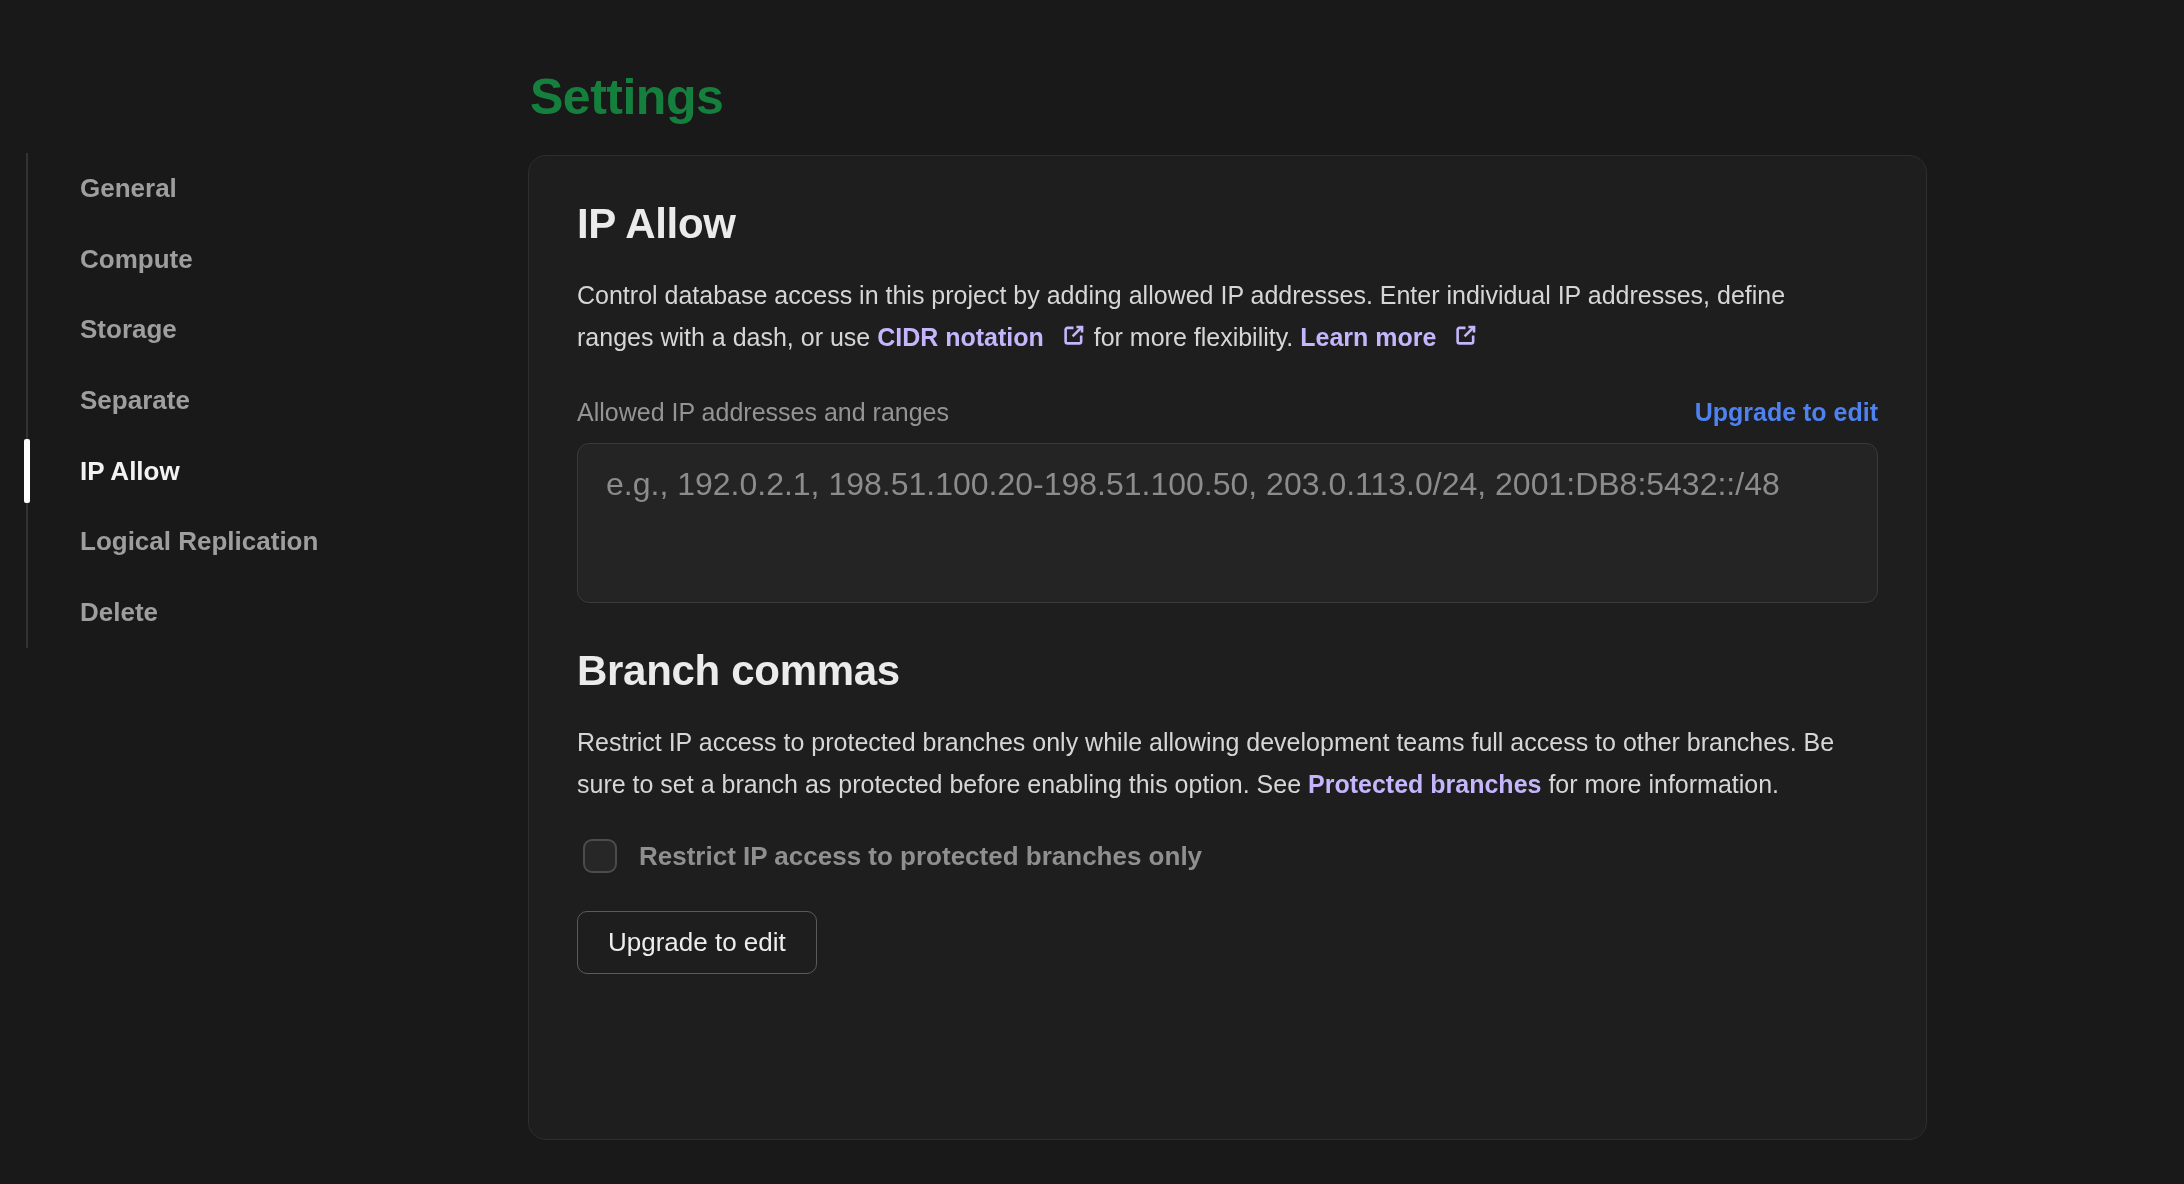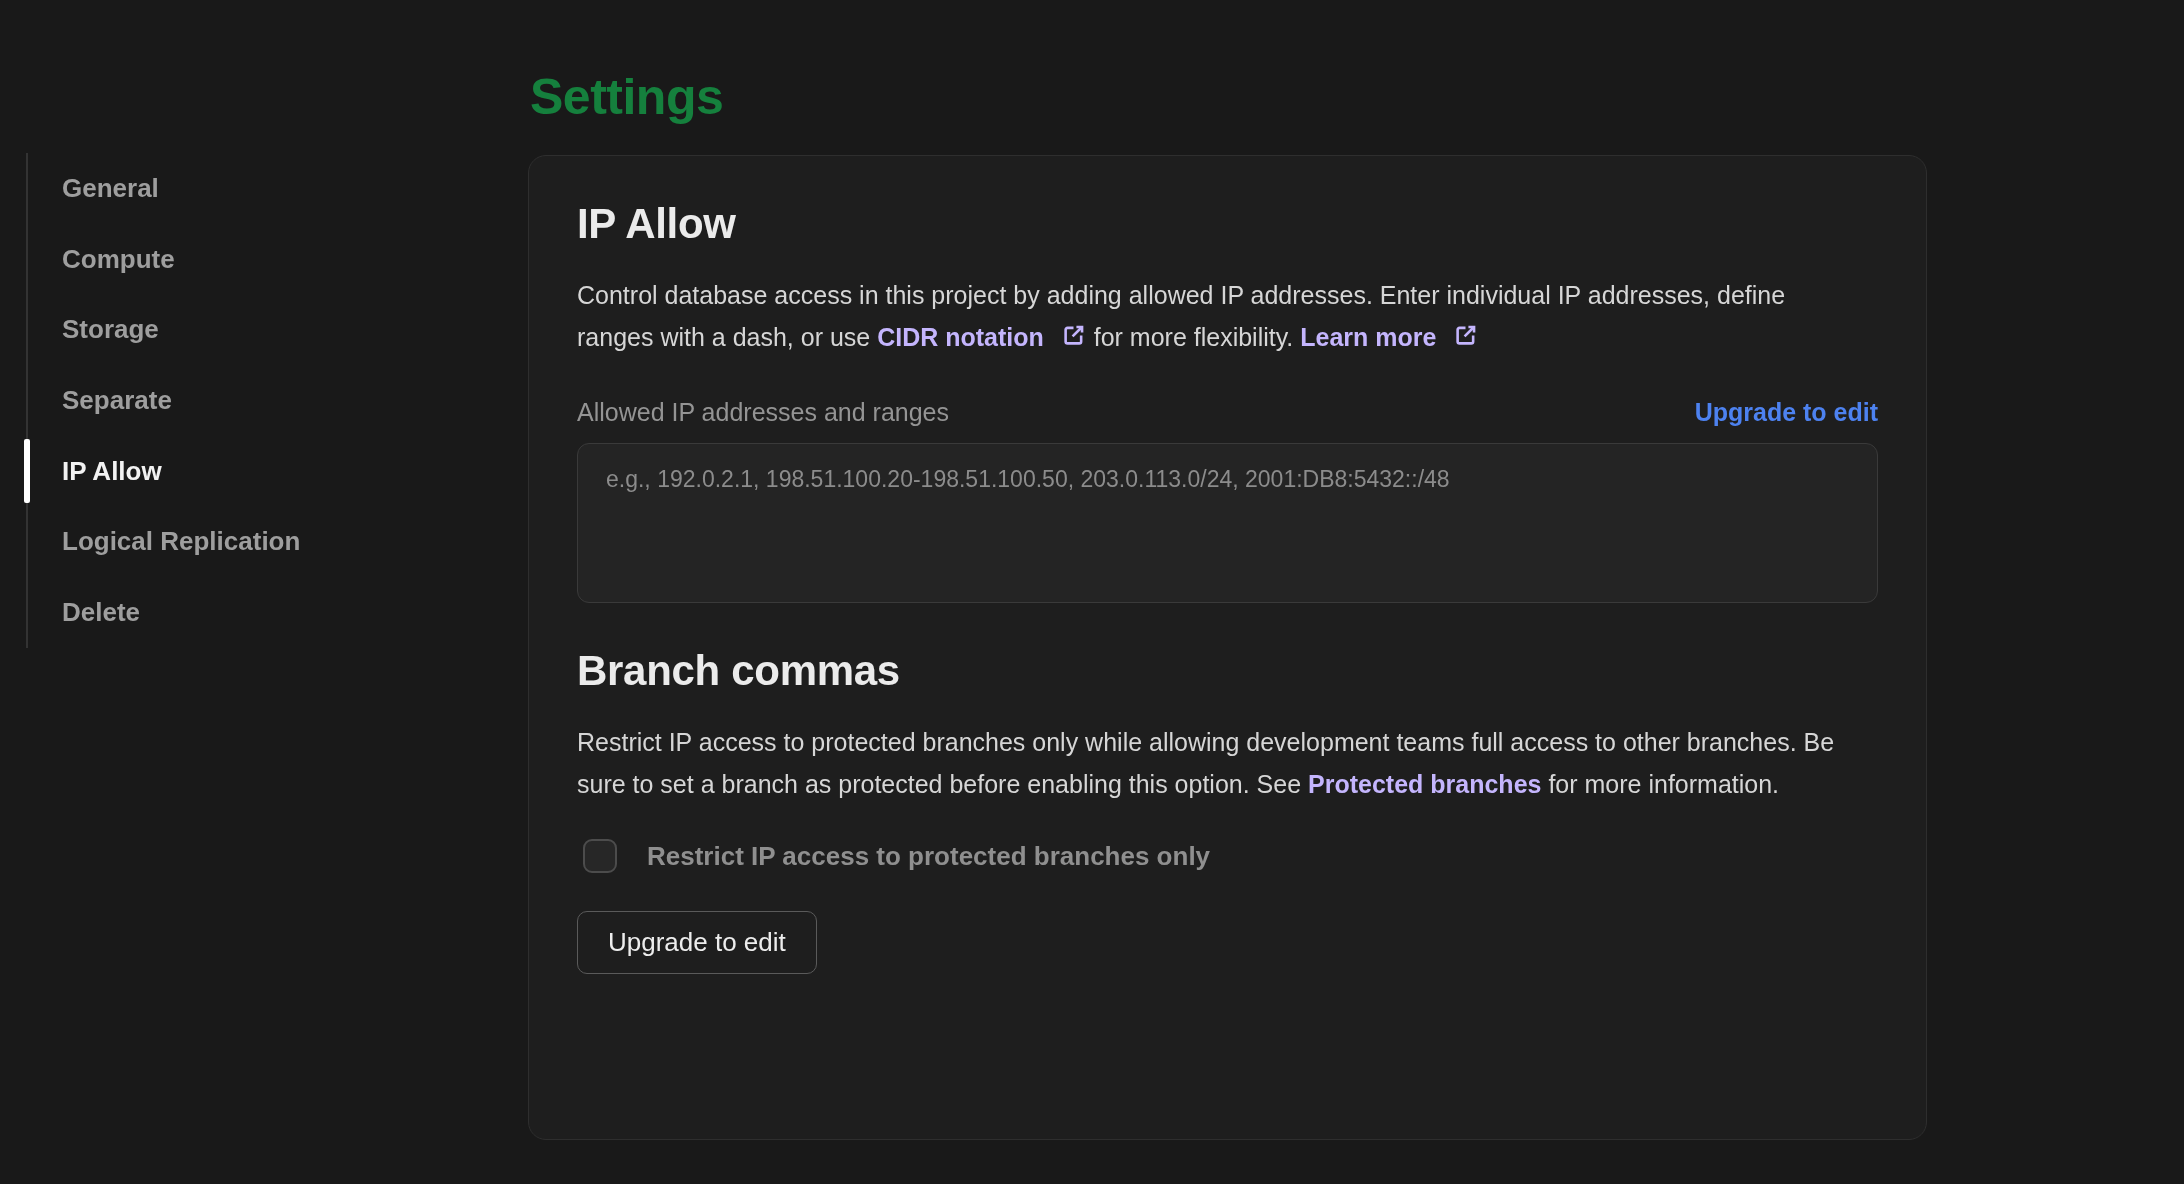--- a/index.html
+++ b/index.html
@@ -23,21 +23,21 @@
   
   .sidebar {
     position:absolute; left:26px; top:153px;
     width:420px; height:495px;
     border-left:2px solid #333333;
   }
   .sidebar-item {
     position:relative;
     height:70.7px;
     display:flex; align-items:center;
-    padding-left:34px;
+    padding-left:52px;
     font-size:26px; font-weight:600;
     color:#9e9e9e;
     cursor:pointer;
     user-select:none;
   }
   .sidebar-item.active { color:#f2f2f2; }
   .sidebar-item.active::before {
     content:"";
     position:absolute; left:-4px; top:3px; bottom:3px;
     width:6px; background:#ffffff; border-radius:2px;
@@ -86,33 +86,33 @@
 
   .ip-textarea {
     display:block;
     margin-top:16px;
     width:100%; height:160px;
     background:#242424;
     border:1px solid #3a3a3a;
     border-radius:12px;
     padding:22px 28px;
     font-family:"Liberation Sans", sans-serif;
-    font-size:23px; color:#d6d6d6;
+    font-size:32px; color:#d6d6d6;
     resize:none; outline:none;
   }
   .ip-textarea::placeholder { color:#8c8c8c; }
 
   .helper-text {
     margin:0; margin-top:16px;
     font-size:24px; color:#8c8c8c;
   }
 
   .checkbox-row {
     margin-top:34px;
-    display:flex; align-items:center; gap:30px;
+    display:flex; align-items:center; gap:22px;
     cursor:pointer;
     padding-left:6px;
   }
   .checkbox {
     width:34px; height:34px; flex:0 0 auto;
     background:#272727;
     border:2px solid #4c4c4c;
     border-radius:9px;
   }
   .checkbox-label {

